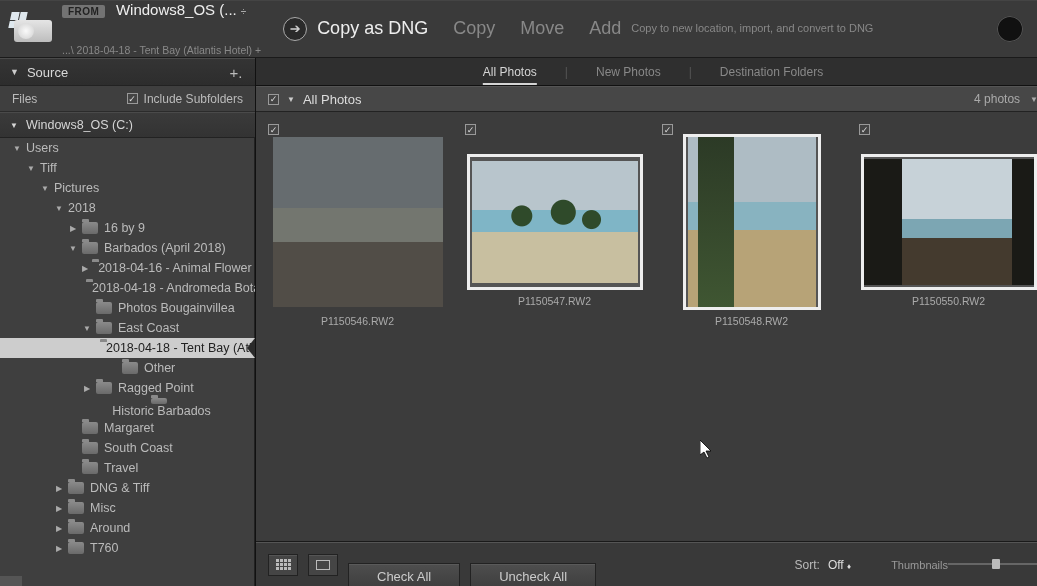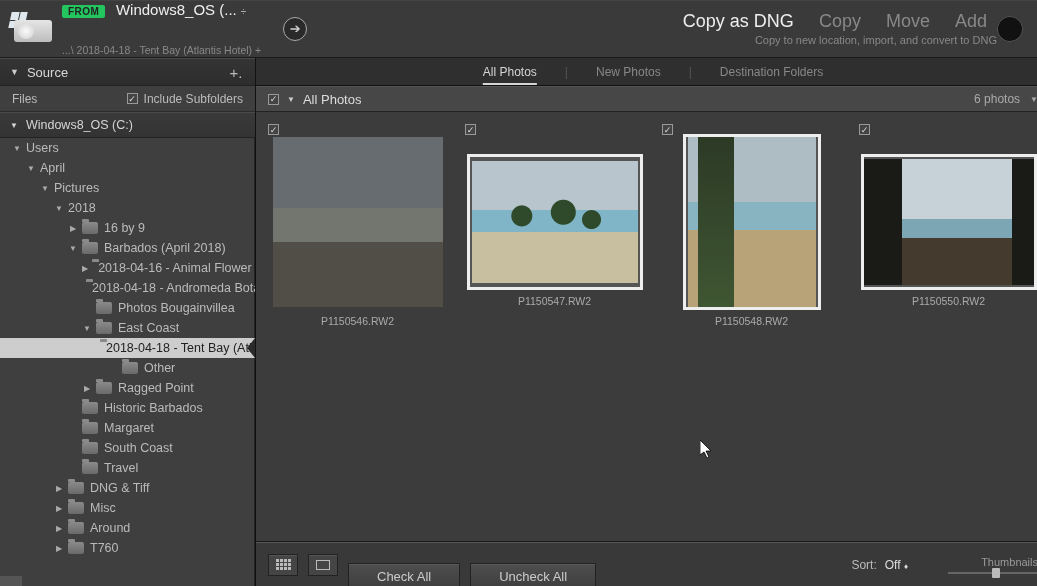--- a/index.html
+++ b/index.html
@@ -6,27 +6,27 @@
   body { background: #2a2a2a; color: #bbb; user-select: none; width: 1037px; height: 586px; overflow: hidden; position: relative; }
 
   
   .topbar { height: 58px; background: #3a3a3a; border-bottom: 1px solid #1a1a1a; display: flex; align-items: center; padding: 0 14px; box-shadow: 0 1px 0 #444 inset; }
   .from-block { display: flex; align-items: center; }
   .from-icon { width: 38px; height: 30px; position: relative; margin-right: 10px; }
   .hdd { position:absolute; width:38px; height:22px; top:6px; background:linear-gradient(#e5e5e5,#bdbdbd); border-radius:3px; }
   .hdd:after { content:""; position:absolute; left:4px; top:3px; width:16px; height:16px; border-radius:50%; background:radial-gradient(#fafafa,#cfcfcf); }
   .win { position:absolute; left:-4px; top:-2px; width:16px; height:16px; display:grid; grid-template-columns:1fr 1fr; grid-template-rows:1fr 1fr; gap:1px; transform:skewX(-12deg); }
   .win > span { background:#dfe8ee; }
-  .from-pill { background:#22c55e; color:#222; font-size:10px; font-weight:bold; padding:1px 6px; border-radius:2px; margin-right:6px; letter-spacing:0.5px;}
+  .from-pill { background:#737373; color:#222; font-size:10px; font-weight:bold; padding:1px 6px; border-radius:2px; margin-right:6px; letter-spacing:0.5px;}
   .from-title { color:#eee; font-size:15px; }
   .from-title .caret { font-size:10px; margin-left:4px; color:#aaa; }
   .from-sub { font-size:10.5px; color:#888;margin-top:24px; }
   .from-text { display:flex; flex-direction:column; line-height:1.25; }
   .arrow-btn { width:24px; height:24px; border:1px solid #aaa; border-radius:50%; background:#2a2a2a; color:#ccc; display:flex; align-items:center; justify-content:center; margin-left:22px; font-size:13px; cursor:pointer; }
-  .copy-block { flex:1; display:flex; flex-direction:column; align-items:flex-end; line-height:1.3; }
+  .copy-block { flex:1; display:flex; flex-direction:row; align-items:center; line-height:1.3; }
   .copy-row { font-size:18px; color:#888; }
   .copy-row .active { color:#eee; }
   .copy-row span { margin:0 10px; }
   .copy-sub { font-size:11px; color:#888; }
   .top-right-circle { width:26px; height:26px; border-radius:50%; background:#111; box-shadow:0 0 0 1px #555 inset; margin-left:auto; }
 
   .main { display:flex; height:calc(100% - 58px); }
 
   
   .sidebar { width:256px; background:#3f3f3f; border-right:1px solid #111; display:flex; flex-direction:column; box-shadow:inset -1px 0 0 #222; }
@@ -93,21 +93,21 @@
 
   
   .footer { height:44px; background:#393939; border-top:1px solid #555; display:flex; align-items:center; padding:0 12px; gap:10px; }
   .fbtn-icon { width:30px; height:22px; border:1px solid #222; background:#454545; display:flex; align-items:center; justify-content:center; box-shadow:inset 0 1px 0 #555; }
   .grid-glyph { display:grid; grid-template-columns:repeat(4,3px); grid-template-rows:repeat(3,3px); gap:1px; }
   .grid-glyph span { background:#bbb; }
   .single-glyph { width:14px; height:10px; border:1px solid #bbb; }
   .btn { height:26px; padding:0 28px; background:linear-gradient(#4e4e4e,#3e3e3e); border:1px solid #222; color:#ccc; font-size:13px; cursor:pointer; box-shadow:inset 0 1px 0 #5a5a5a;margin-top:23px; }
   .sort-block { margin-left:auto; display:flex; align-items:center; gap:8px; font-size:12px; color:#bbb; }
   .sort-val { color:#ddd; }
-  .thumb-slider { margin-left:30px; display:flex; flex-direction:column; align-items:flex-end; color:#999; font-size:11px; }
+  .thumb-slider { margin-left:30px; display:flex; flex-direction:row; align-items:flex-start; color:#999; font-size:11px; }
   .slider { width:90px; height:2px; background:#666; position:relative; margin-top:4px; }
   .slider:after { content:""; position:absolute; left:44px; top:-4px; width:8px;height:10px; background:#bbb; border-radius:1px; }
 
   .bottom-strip { position:absolute; left:0; bottom:0; height:10px; width:22px; background:#555; }
 </style>
 </head>
 <body>
 
 <div class="topbar">
   <div class="from-block">
@@ -161,21 +161,21 @@
       <span class="tri" style="font-size:8px;margin-right:8px;">▼</span>
       <span>Windows8_OS (C:)</span>
     </div>
     <div class="tree" id="tree">
         <div class="node" style="padding-left: 12px;">
           <span class="tri">▼</span>
           <span>Users</span>
         </div>
         <div class="node" style="padding-left: 26px;">
           <span class="tri">▼</span>
-          <span>April</span>
+          <span>Tiff</span>
         </div>
         <div class="node" style="padding-left: 40px;">
           <span class="tri">▼</span>
           <span>Pictures</span>
         </div>
         <div class="node" style="padding-left: 54px;">
           <span class="tri">▼</span>
           <span>2018</span>
         </div>
         <div class="node" style="padding-left: 68px;">
@@ -216,21 +216,21 @@
         <div class="node" style="padding-left: 96px; margin-left: 12px;">
           <span class="tri"></span>
           <span class="fld"></span>
           <span>Other</span>
         </div>
         <div class="node" style="padding-left: 82px;">
           <span class="tri">▶</span>
           <span class="fld"></span>
           <span>Ragged Point</span>
         </div>
-        <div class="node" style="padding-left: 68px;">
+        <div class="node" style="padding-left: 68px; flex-direction: column;">
           <span class="tri"></span>
           <span class="fld"></span>
           <span>Historic Barbados</span>
         </div>
         <div class="node" style="padding-left: 68px;">
           <span class="tri"></span>
           <span class="fld"></span>
           <span>Margaret</span>
         </div>
         <div class="node" style="padding-left: 68px;">
@@ -271,21 +271,21 @@
       <span class="tab active">All Photos</span>
       <span class="sep">|</span>
       <span class="tab">New Photos</span>
       <span class="sep">|</span>
       <span class="tab">Destination Folders</span>
     </div>
     <div class="grid-head">
       <span class="chkbox">✓</span>
       <span class="tri">▼</span>
       <span class="title">All Photos</span>
-      <span class="count">6 photos</span>
+      <span class="count">4 photos</span>
       <span class="end-tri">▼</span>
     </div>
     <div class="grid-body" id="grid">
         <div class="cell">
           <div class="cell-top">
             <span class="chkbox">✓</span>
           </div>
           <div class="thumb-frame dim">
             <div class="img a"></div>
           </div>

